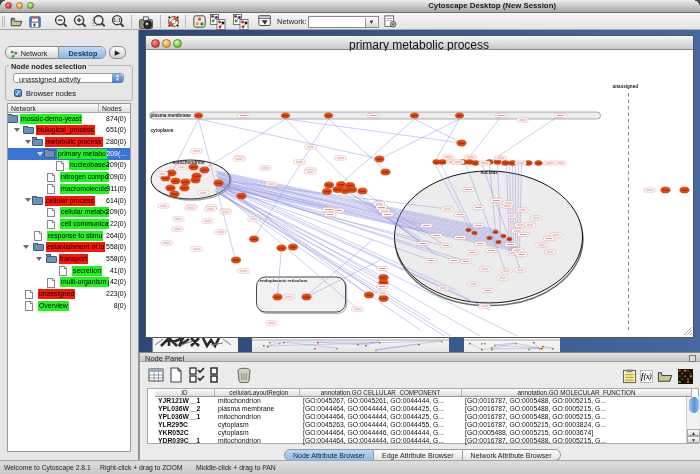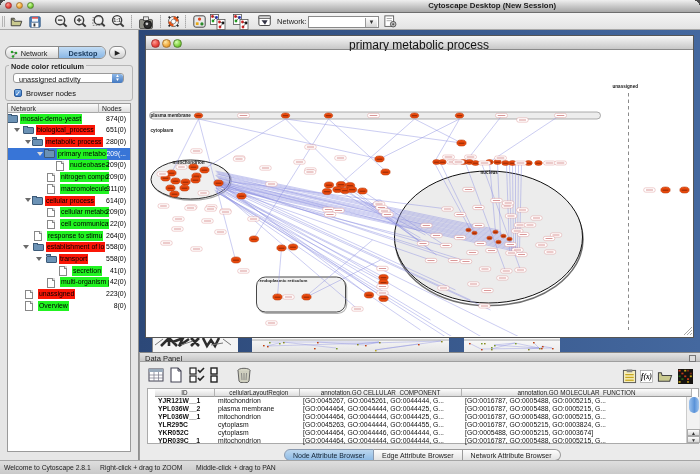--- a/index.html
+++ b/index.html
@@ -127,21 +127,21 @@
         <circle cx="6" cy="3" r="1.3" fill="#2a2"></circle>
         <circle cx="3" cy="6.5" r="1.3" fill="#2a2"></circle>
         <line x1="2" y1="2" x2="6" y2="3" stroke="#555" stroke-width="0.6"></line>
         <line x1="3" y1="6.5" x2="6" y2="3" stroke="#555" stroke-width="0.6"></line>
       </svg>
     <div class="abs" style="left:52px;top:0;width:49px;height:13px;background:linear-gradient(#c3ddf5,#7fb0e2);border-left:1px solid #8a8a8a;font-size:7.3px;line-height:13px;font-weight:bold;text-align:center;color:#1a3a5c">Desktop</div>
   </div>
   <div class="abs" style="left:109px;top:16px;width:17px;height:13px;border:1px solid #8a8a8a;border-radius:6px;background:linear-gradient(#fefefe,#d0d0d0);text-align:center;line-height:12px;font-size:7px;color:#222">▶</div>
 
   <div class="abs" style="left:5px;top:35px;width:128px;height:36px;border:1px solid #b5b5b5;border-radius:3px"></div>
-  <div class="abs" style="left:9px;top:31.5px;background:#e6e6e6;padding:0 2px;font-size:7.3px;font-weight:bold;color:#222">Node color reticulum</div>
+  <div class="abs" style="left:9px;top:31.5px;background:#e6e6e6;padding:0 2px;font-size:7.3px;font-weight:bold;color:#222">Node nodes selection</div>
 
   <div class="abs" style="left:13px;top:43px;width:111px;height:9.5px;background:#fff;border:1px solid #9a9a9a;border-radius:3px">
     <div class="abs" style="left:5px;top:0.5px;font-size:7.3px;color:#111">unassigned activity</div>
     <div class="abs" style="right:0;top:0;width:11px;height:8.5px;background:linear-gradient(#8db8e8,#4378c0);border-radius:0 3px 3px 0;color:#fff;font-size:4.5px;text-align:center;line-height:4px">▲<br>▼</div>
   </div>
 
   <div class="abs" style="left:14px;top:58.5px;width:8px;height:8px;background:linear-gradient(#7fb2e4,#3a78c8);border:1px solid #2a5a9a;border-radius:2px;color:#fff;font-size:7px;line-height:7px;text-align:center">✓</div>
   <div class="abs" style="left:26px;top:58.5px;font-size:7.5px;color:#111">Browser nodes</div>
 
   <div class="abs" style="left:7px;top:73px;width:124px;height:349px;background:#fff;border:1px solid #9a9a9a;overflow:hidden">
@@ -708,21 +708,21 @@
         </svg>
       <svg class="abs" style="right:1px;bottom:1px" width="10" height="10" viewBox="0 0 10 10">
           <path d="M2,10 L10,2 M5,10 L10,5 M8,10 L10,8" stroke="#aaa" stroke-width="1"></path>
         </svg>
     </div>
   </div>
 </div>
 
 <div class="abs" style="left:139px;top:352px;width:561px;height:108px;background:#ebebeb;border-left:1px solid #9a9a9a">
   <div class="abs" style="left:0;top:0;width:561px;height:10px;background:linear-gradient(#e3e3e3,#c6c6c6);border-bottom:1px solid #9f9f9f;border-top:1px solid #888">
-    <div class="abs" style="left:5px;top:1px;font-size:7.5px;color:#222">Data Panel</div>
+    <div class="abs" style="left:5px;top:1px;font-size:7.5px;color:#222">Node Panel</div>
     <div class="abs" style="right:5px;top:1.5px;width:7px;height:7px;border:1px solid #777;background:#ddd"></div>
   </div>
   <div class="abs" style="left:0;top:0;width:561px;height:108px">
     <svg style="position:absolute;left:8px;top:15px" width="16" height="16" viewBox="0 0 16 16">
         <rect x="1" y="2" width="14" height="12" fill="#fff" stroke="#445" stroke-width="1"></rect>
         <rect x="1" y="2" width="14" height="3" fill="#99aabb"></rect>
         <line x1="1" y1="8" x2="15" y2="8" stroke="#778" stroke-width="0.7"></line>
         <line x1="1" y1="11" x2="15" y2="11" stroke="#778" stroke-width="0.7"></line>
         <line x1="6" y1="5" x2="6" y2="14" stroke="#778" stroke-width="0.7"></line>
         <line x1="10.5" y1="5" x2="10.5" y2="14" stroke="#778" stroke-width="0.7"></line>

